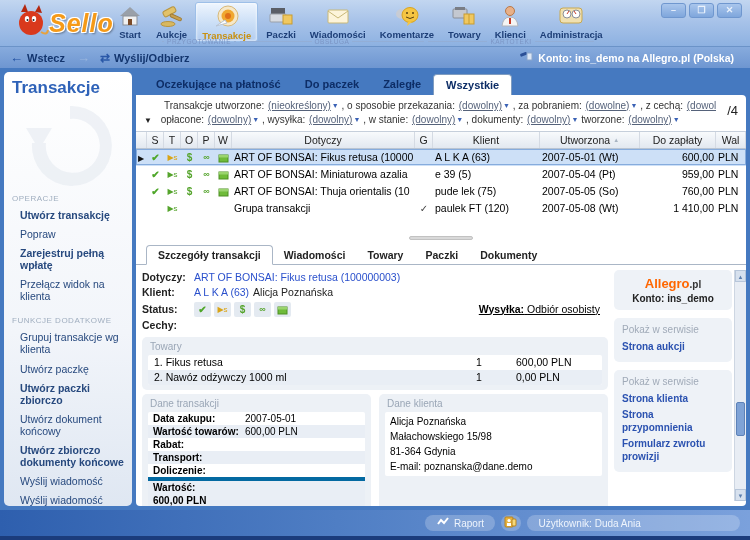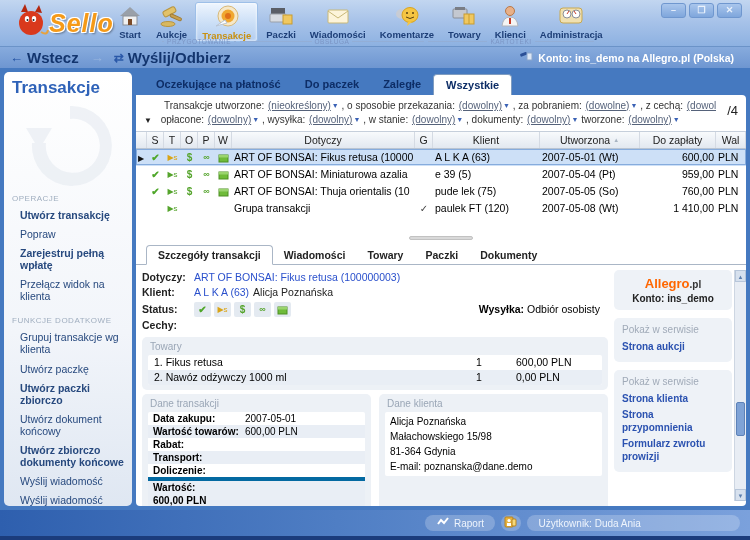--- a/index.html
+++ b/index.html
@@ -27,21 +27,21 @@
   .group .glabel { font-size:6.5px; color:#7b95c4; letter-spacing:.5px; padding:0 3px; white-space:nowrap; }
   .win-controls { position:absolute; right:8px; top:3px; display:flex; gap:3px; }
   .win-btn { width:25px; height:15px; border-radius:3px; background:linear-gradient(180deg,#a9c6ec,#7fa6dc);
     border:1px solid #6f97cf; color:#eaf2fc; font-size:9px; line-height:13px; text-align:center; font-weight:bold; }
 
   
   .navbar { position:absolute; top:47px; left:0; right:0; height:21px;
     background:linear-gradient(180deg,#87abdd,#6e96d1); display:flex; align-items:center; padding:0 10px; }
   .nav-back-arrow { color:#1d4c9e; font-weight:bold; font-size:13px; margin-right:4px; }
   .nav-fwd-arrow  { color:#9ab6de; font-weight:bold; font-size:13px; margin:0 10px 0 12px; }
-  .navbar-label { font-size:15px; font-weight:bold; color:#13356e; }
+  .navbar-label { font-size:11px; font-weight:bold; color:#13356e; }
   .sendrecv-icon { color:#2a58a8; font-size:12px; font-weight:bold; margin-right:4px; }
   .account { margin-left:auto; display:flex; align-items:center; gap:5px; color:#ffffff;
     font-size:10.5px; font-weight:bold; padding-right:6px; }
 
   
   .body { position:absolute; top:68px; left:0; right:0; bottom:30px; padding:4px; display:flex; gap:4px; }
 
   
   .sidebar { width:128px; background:linear-gradient(180deg,#ffffff 0%,#f2f5fa 60%,#dfe7f2 100%);
     border-radius:5px; padding:6px 8px; position:relative; overflow:hidden; }
@@ -104,21 +104,21 @@
 
   
   .detail-body { flex:1; display:flex; padding:5px 0 5px 6px; overflow:hidden; }
   .detail-left { flex:1; min-width:0; padding-right:6px; }
   .frow { display:flex; font-size:10.5px; line-height:15px; align-items:center; }
   .flabel { width:52px; font-weight:bold; color:#222; flex:none; }
   .flink { color:#2a50cc; }
   .fname { color:#222; margin-left:4px; }
   .status-btn { width:17px; height:15px; background:#e4eaf1; border-radius:2px; display:inline-flex;
     align-items:center; justify-content:center; margin-right:3px; }
-  .wysylka { margin-left:auto; margin-right:8px; font-size:10.5px; }
+  .wysylka { margin-left:auto; margin-right:8px; font-size:10.5px;text-decoration:underline; }
   .wysylka b { font-weight:bold; }
   .cechy { font-size:10.5px; color:#222; font-weight:bold; line-height:15px; }
 
   .box { background:#edf1f6; border-radius:5px; padding:1px 6px 5px 6px; margin-top:4px; }
   .box-h { font-size:10px; color:#9aa6b6; padding:3px 2px; }
   .box-body { background:#fff; border-radius:2px; overflow:hidden; }
   .trow { display:flex; font-size:10.5px; line-height:15px; padding:0 6px; }
   .trow:nth-child(even) { background:#e9eef5; }
   .t-name { flex:1; min-width:0; white-space:nowrap; overflow:hidden; }
   .t-qty { width:60px; text-align:left; padding-left:20px; flex:none; }

